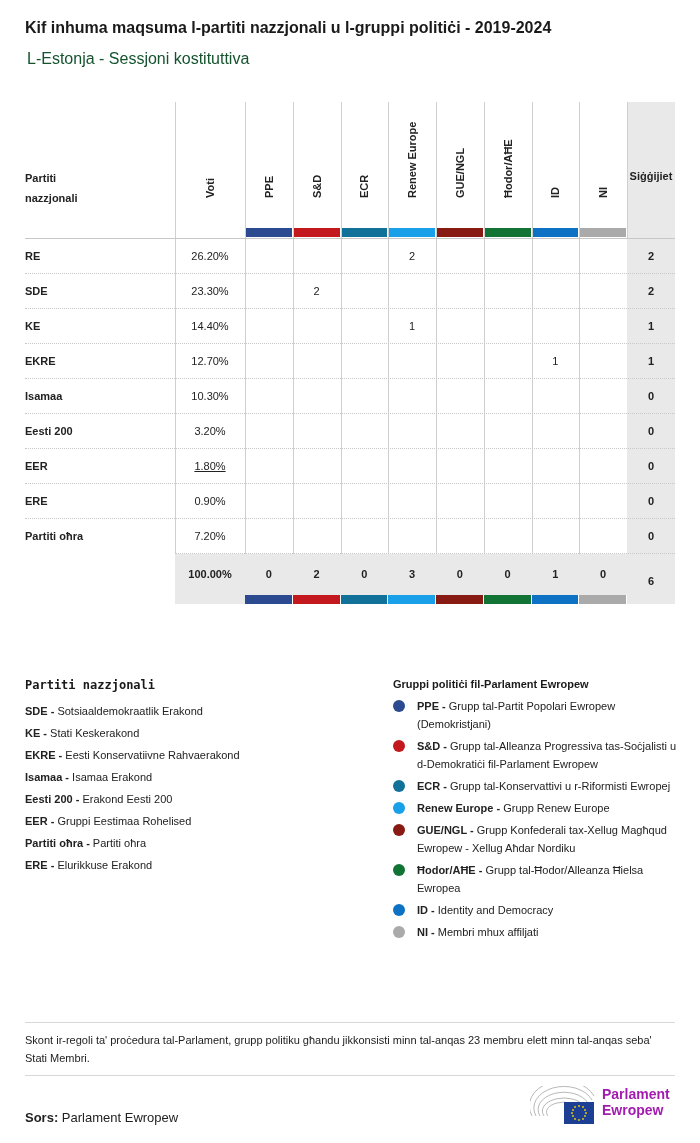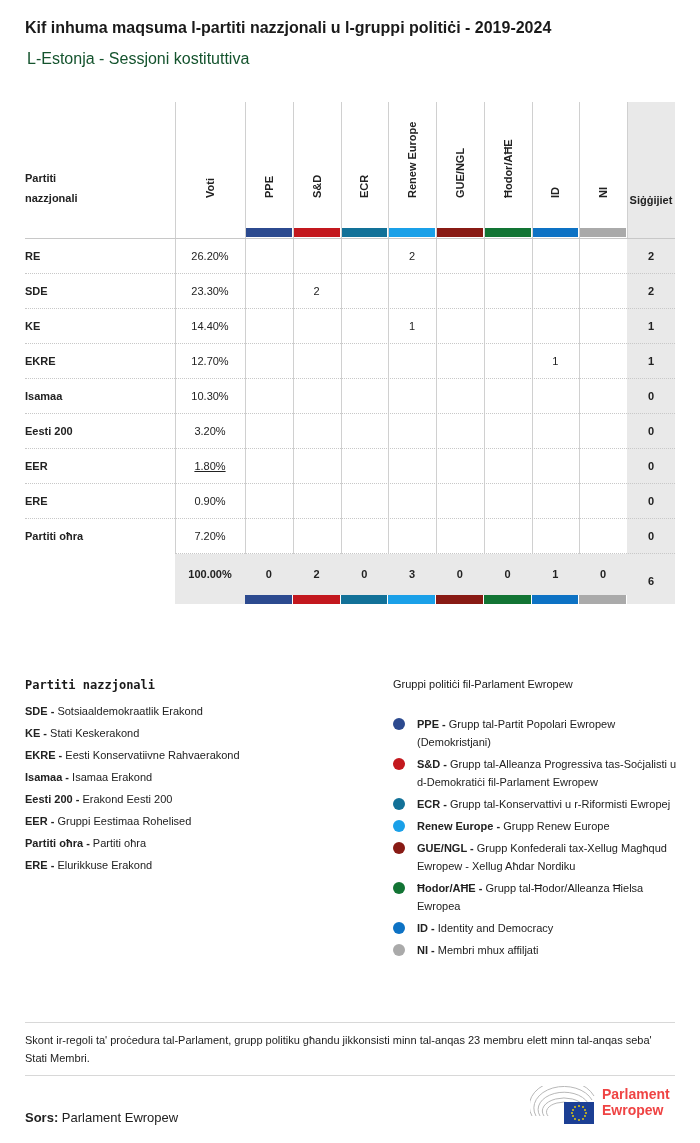--- a/index.html
+++ b/index.html
@@ -6,49 +6,49 @@
   body { width: 700px; height: 1143px; background: #fff; font-family: "Liberation Sans", sans-serif; color: #222; position: relative; overflow: hidden; }
   .title { position: absolute; left: 25px; top: 19px; font-size: 16px; font-weight: bold; color: #1a1a1a; }
   .subtitle { position: absolute; left: 27px; top: 50px; font-size: 16px; color: #14532d; }
 
   .table { position: absolute; left: 25px; top: 102px; width: 650px; }
   .hdr { position: relative; height: 136px; }
   .hcell { position: absolute; top: 0; height: 136px; }
   .vline { position: absolute; top: 0; width: 1px; background: #d0d0d0; }
   .rot { position: absolute; left: 50%; top: 96px; transform-origin: 0 0; transform: rotate(-90deg); white-space: nowrap; font-size: 11px; font-weight: bold; color: #222; }
   .party-hdr { position: absolute; left: 0; top: 66px; font-size: 11px; font-weight: bold; line-height: 20px; width: 60px; }
-  .seats-hdr { position: absolute; top: 0; height: 136px; background: #e9e9e9; text-align: center; font-size: 11px; font-weight: bold; line-height: 20px; padding-top: 88px; }
+  .seats-hdr { position: absolute; top: 0; height: 136px; background: #e9e9e9; text-align: center; font-size: 11px; font-weight: bold; line-height: 20px; padding-top: 64px; }
   .cbar { position: absolute; top: 126px; height: 9px; }
 
   .row { position: absolute; left: 0; height: 35px; width: 650px; border-top: 1px dotted #c8c8c8; }
   .row.first { border-top: 1px solid #c8c8c8; }
   .cell { position: absolute; top: 0; height: 34px; line-height: 34px; font-size: 11px; text-align: center; }
   .pname { left: 0; width: 150px; text-align: left; font-weight: bold; }
   .seatcell { background: #e9e9e9; font-weight: bold; }
 
   .totrow { position: absolute; left: 150px; height: 50px; width: 500px; }
   .totcell { position: absolute; top: 0; height: 41px; line-height: 41px; font-size: 11px; font-weight: bold; text-align: center; background: #e9e9e9; }
   .totbar { position: absolute; top: 41px; height: 9px; }
 
   .legend-left { position: absolute; left: 25px; top: 678px; }
   .legend-left h3 { font-family: "DejaVu Sans Mono", monospace; font-size: 12px; font-weight: bold; margin-bottom: 8px; color: #1a1a1a; }
   .lp { font-size: 11px; line-height: 22px; color: #222; }
   .lp b { font-weight: bold; }
 
   .legend-right { position: absolute; left: 393px; top: 678px; width: 285px; }
-  .legend-right h3 { font-size: 11px; font-weight: normal; margin-bottom: 25px; color: #1a1a1a; }
+  .legend-right h3 { font-size: 11px; font-weight: bold; margin-bottom: 7px; color: #1a1a1a; }
   .lg { position: relative; padding-left: 24px; font-size: 11px; line-height: 18px; margin-bottom: 4px; color: #222; }
   .dot { position: absolute; left: 0; top: 3px; width: 12px; height: 12px; border-radius: 50%; }
 
   .hr { position: absolute; left: 25px; width: 650px; height: 1px; background: #d8d8d8; }
   .note { position: absolute; left: 25px; top: 1031px; width: 650px; font-size: 11px; line-height: 18px; color: #222; }
   .source { position: absolute; left: 25px; top: 1110px; font-size: 13px; color: #222; }
   .source b { font-weight: bold; }
   .logo { position: absolute; left: 530px; top: 1086px; width: 150px; height: 40px; }
-  .logo-text { position: absolute; left: 72px; top: 0; font-size: 14px; font-weight: bold; line-height: 16px; color: #ef4444; }
+  .logo-text { position: absolute; left: 72px; top: 0; font-size: 14px; font-weight: bold; line-height: 16px; color: #a21caf; }
 </style>
 </head>
 <body>
 
 <div class="title">Kif inhuma maqsuma l-partiti nazzjonali u l-gruppi politiċi - 2019-2024</div>
 <div class="subtitle">L-Estonja - Sessjoni kostituttiva</div>
 
 <div class="table" id="tbl">
   <div class="hdr" id="hdr">
     <div class="party-hdr">Partiti nazzjonali</div>

